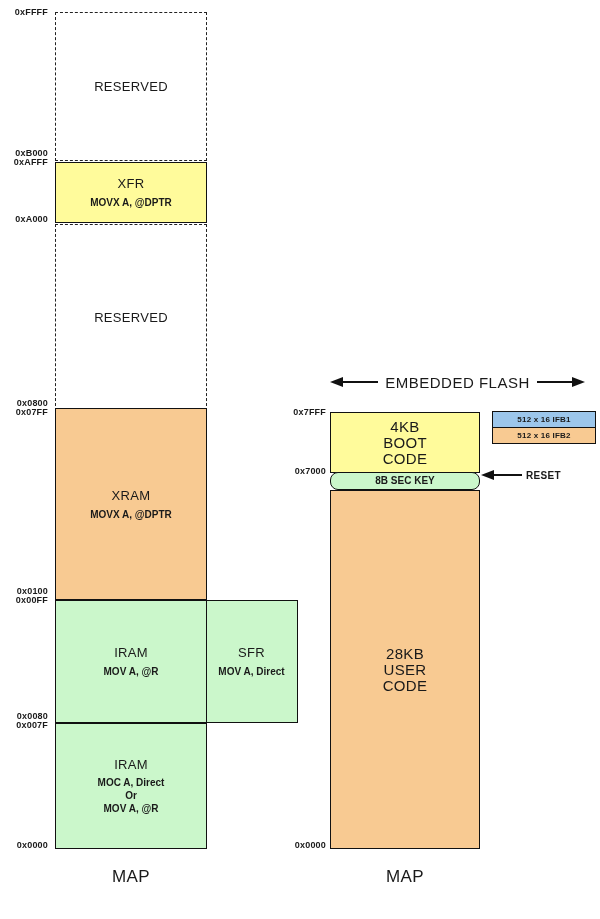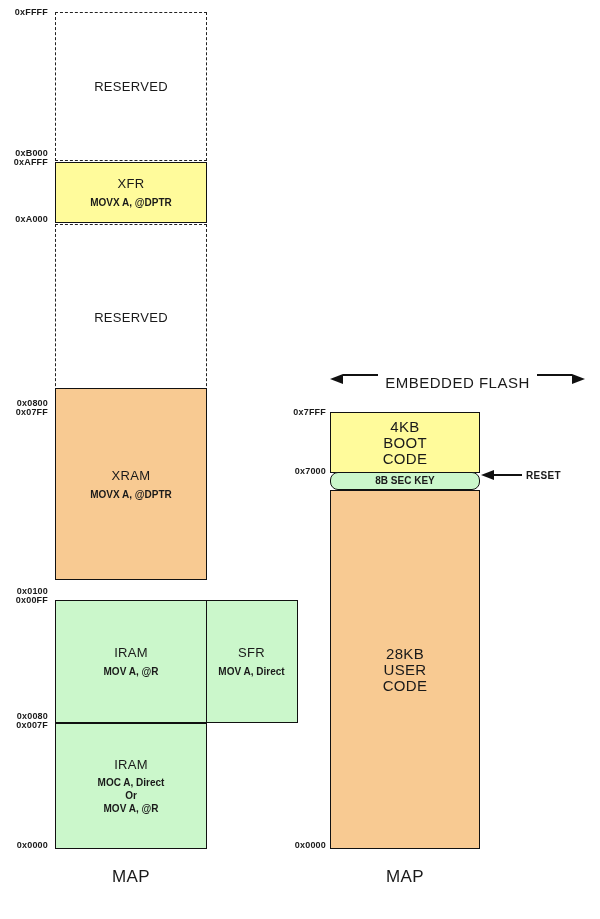--- a/index.html
+++ b/index.html
@@ -24,21 +24,21 @@
   .addr-right{left:282px;width:44px;}
   .caption{
     position:absolute;text-align:center;font-size:17px;line-height:21px;
     letter-spacing:.4px;
   }
   .boot-line,.user-line{font-size:15px;line-height:16px;letter-spacing:.3px;}
   .seckey-label{font-size:10px;font-weight:600;}
   
   .flash-header{
     position:absolute;left:330px;top:374px;width:255px;height:16px;
-    display:flex;align-items:flex-start;
+    display:flex;align-items:center;
   }
   .tri-left{width:0;height:0;border-top:5px solid transparent;border-bottom:5px solid transparent;border-right:13px solid #111;}
   .tri-right{width:0;height:0;border-top:5px solid transparent;border-bottom:5px solid transparent;border-left:13px solid #111;}
   .hline{flex:1;height:2px;background:#111;}
   .flash-title{font-size:15px;letter-spacing:.5px;padding:0 7px;white-space:nowrap;}
   
   .reset-arrow{
     position:absolute;left:481px;top:469px;height:12px;
     display:flex;align-items:center;
   }
@@ -64,21 +64,21 @@
 
   <div class="box" style="left: 55px; top: 162px; width: 152px; height: 61px; background-color: rgb(255, 251, 155);">
     <div class="blocklabel">XFR</div>
     <div class="sublabel">MOVX A, @DPTR</div>
   </div>
 
   <div class="box dashedbox" style="left:55px;top:224px;width:152px;height:187px;">
     <div class="blocklabel">RESERVED</div>
   </div>
 
-  <div class="box" style="left: 55px; top: 388px; width: 152px; height: 192px; background-color: rgb(248, 202, 146);">
+  <div class="box" style="left: 55px; top: 408px; width: 152px; height: 192px; background-color: rgb(248, 202, 146);">
     <div class="blocklabel">XRAM</div>
     <div class="sublabel">MOVX A, @DPTR</div>
   </div>
 
   <div class="box" style="left: 55px; top: 600px; width: 152px; height: 123px; background-color: rgb(203, 247, 203);">
     <div class="blocklabel">IRAM</div>
     <div class="sublabel">MOV A, @R</div>
   </div>
 
   <div class="box" style="left: 205.5px; top: 600px; width: 92px; height: 123px; background-color: rgb(203, 247, 203);">
@@ -132,20 +132,28 @@
     <div class="user-line">USER</div>
     <div class="user-line">CODE</div>
   </div>
 
   <div class="reset-arrow">
     <span class="tri-left"></span>
     <span class="reset-line"></span>
     <span class="reset-label">RESET</span>
   </div>
 
+  <div class="legend">
+    <div class="legend-row" style="background-color: rgb(156, 198, 235);">
+      <span>512 x 16 IFB1</span>
+    </div>
+    <div class="legend-row" style="background-color: rgb(248, 202, 146);">
+      <span>512 x 16 IFB2</span>
+    </div>
+  </div>
 
   <div class="addr addr-right" style="top:408px;">0x7FFF</div>
   <div class="addr addr-right" style="top:467px;">0x7000</div>
   <div class="addr addr-right" style="top:841px;">0x0000</div>
 
   <div class="caption" style="left:330px;top:866px;width:150px;">
     <div>MAP</div>
   </div>
 
 </div>

